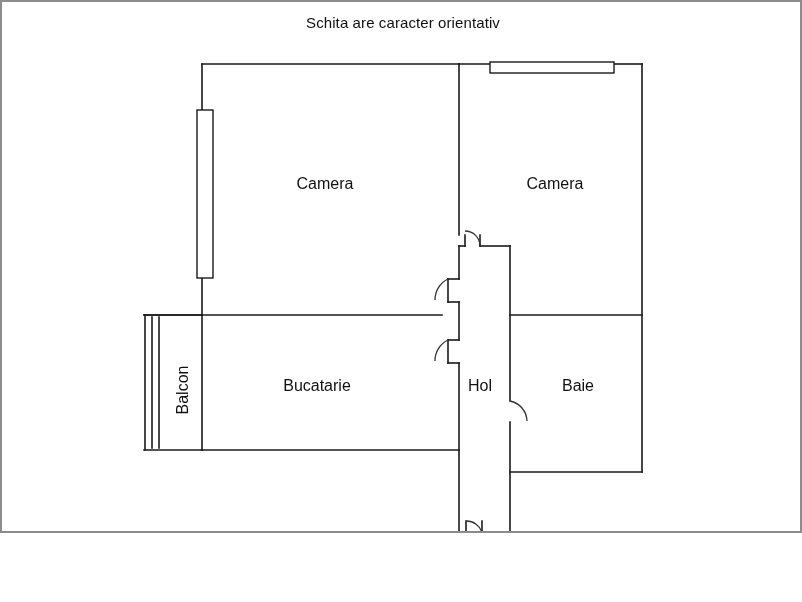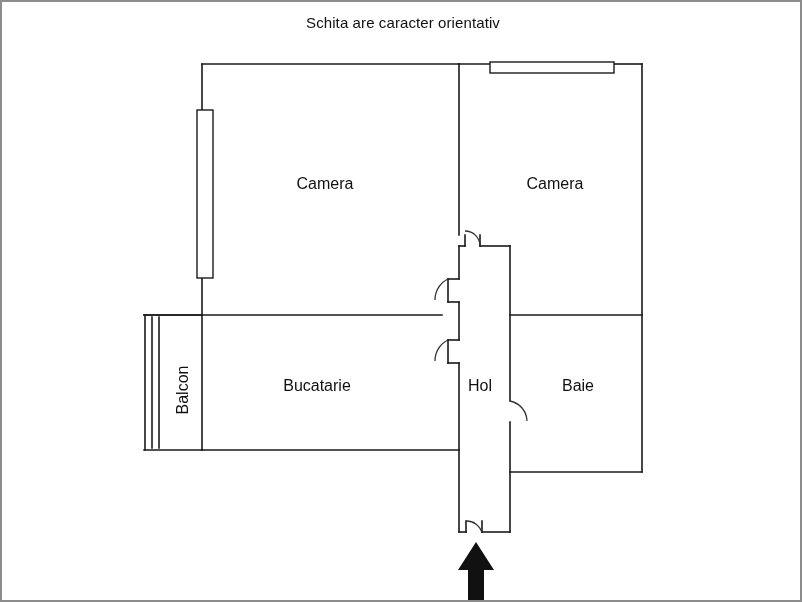--- a/index.html
+++ b/index.html
@@ -7,21 +7,21 @@
     margin: 0;
     padding: 0;
     background: #ffffff;
   }
   body {
     font-family: "Liberation Sans", sans-serif;
   }
   #page {
     position: relative;
     width: 802px;
-    height: 602px;
+    height: 533px;
     background: #ffffff;
     box-sizing: border-box;
     border: 2px solid #8c8c8c;
     overflow: hidden;
   }
   #plan-title {
     position: absolute;
     top: 12px;
     left: 0;
     width: 802px;

